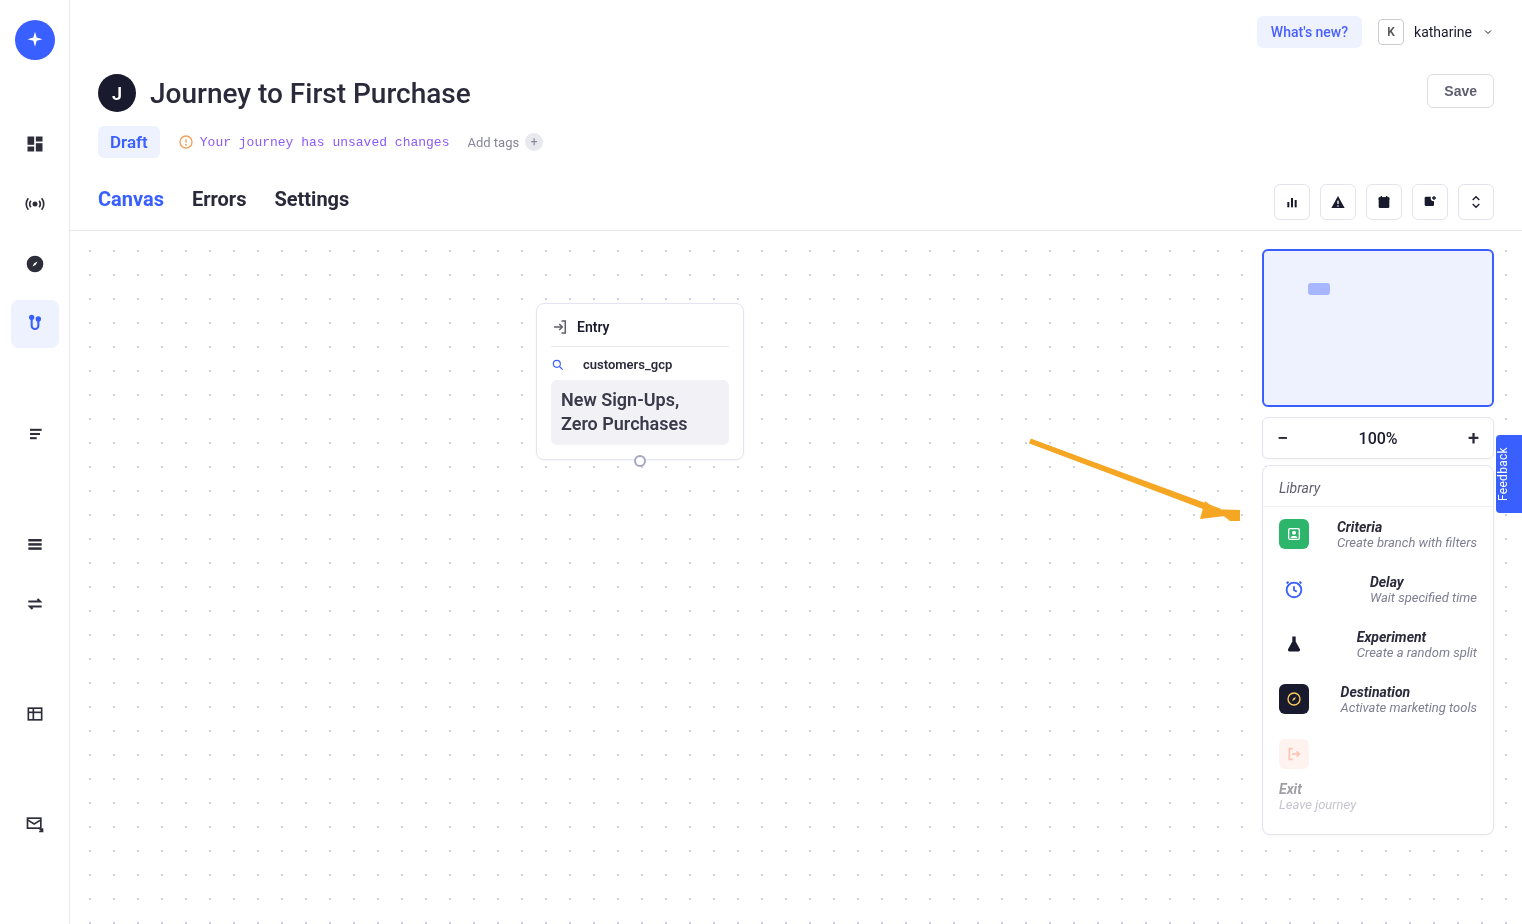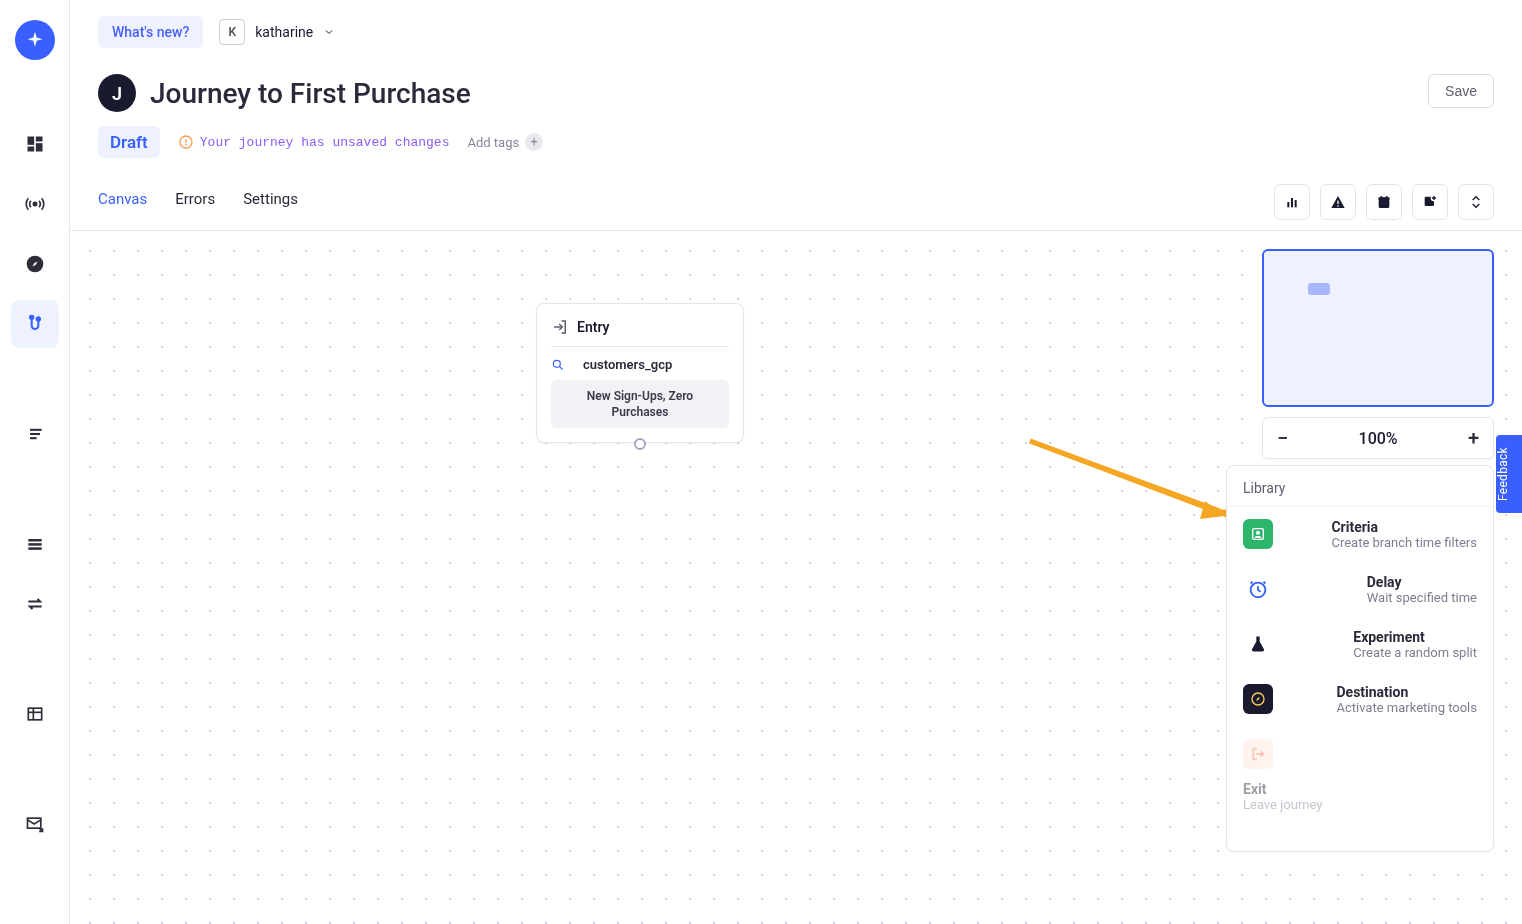--- a/index.html
+++ b/index.html
@@ -45,20 +45,21 @@
     .main {
       flex: 1;
       display: flex;
       flex-direction: column;
       position: relative;
     }
 
     
     .top-bar {
       display: flex;
+      justify-content: flex-end;
       align-items: center;
       padding: 16px 28px 0 28px;
       gap: 16px;
     }
     .whats-new {
       background: #eef2ff;
       color: #4a5fff;
       font-size: 14px;
       font-weight: 500;
       padding: 8px 14px;
@@ -96,21 +97,21 @@
       font-weight: 600;
       font-size: 18px;
     }
     .page-title { font-size: 28px; font-weight: 500; color: #2a2a3a; }
     .save-btn {
       border: 1px solid #ddd;
       background: #fff;
       border-radius: 6px;
       padding: 8px 16px;
       font-size: 14px;
-      font-weight: 400;
+      font-weight: 700;
       color: #5e5e6e;
       cursor: pointer;
     }
 
     
     .status-row {
       padding: 14px 28px 0 28px;
       display: flex;
       align-items: center;
       gap: 18px;
@@ -138,22 +139,22 @@
     .tabs-row {
       padding: 26px 28px 0 28px;
       display: flex;
       justify-content: space-between;
       align-items: center;
       border-bottom: 1px solid #e8e8ef;
     }
     .tabs { display: flex; gap: 28px; }
     .tab {
       padding-bottom: 16px;
-      font-size: 15px;
-      font-weight: 400;
+      font-size: 20px;
+      font-weight: 700;
       color: #2a2a3a;
       cursor: pointer;
     }
     .tab.active { color: #3960ff; }
     .toolbar { display: flex; gap: 10px; padding-bottom: 10px; }
     .tool-btn {
       width: 36px; height: 36px;
       border: 1px solid #e4e4ee;
       border-radius: 6px;
       background: #fff;
@@ -184,25 +185,24 @@
     }
     .entry-node .node-header { display: flex; align-items: center; gap: 8px; font-weight: 600; font-size: 14px; padding-bottom: 10px; }
     .entry-node .node-header svg { color: #5e5e6e; }
     .node-divider { border-top: 1px solid #e8e8ef; margin-bottom: 10px; }
     .node-source { display: flex; align-items: center; gap: 18px; font-size: 13px; font-weight: 600; color: #2a2a3a; padding-bottom: 8px; }
     .node-source svg { color: #3960ff; }
     .node-segment {
       background: #f1f1f6;
       border-radius: 6px;
       padding: 8px 10px;
-      font-size: 12px;
+      font-size: 18px;
       font-weight: 600;
       color: #3a3a4a;
       line-height: 1.35;
-      text-align: center;
     }
     .node-connector {
       position: absolute;
       left: 50%; transform: translateX(-50%);
       bottom: -8px;
       width: 12px; height: 12px;
       border: 2px solid #a6a6c0;
       border-radius: 50%;
       background: #fff;
     }
@@ -240,26 +240,27 @@
       padding: 8px 14px;
       font-size: 16px;
       font-weight: 500;
       box-shadow: 0 1px 3px rgba(0,0,0,0.04);
     }
     .zoom-btn { cursor: pointer; font-size: 20px; color: #2a2a3a; user-select: none; }
 
     .library-panel {
       position: absolute;
       right: 28px; top: 234px;
-      width: 268px;
+      width: 232px;
       background: #fff;
       border: 1px solid #e4e4ee;
       border-radius: 8px;
       box-shadow: 0 1px 3px rgba(0,0,0,0.04);
-      padding-bottom: 27px;
+      padding-bottom: 10px;
+      font-style: italic;
     }
     .library-title {
       padding: 14px 16px 10px 16px;
       font-size: 14px;
       color: #5e5e6e;
       border-bottom: 1px solid #f0f0f6;
     }
     .lib-item {
       display: flex;
       align-items: flex-start;
@@ -513,21 +514,21 @@
         <div class="lib-item">
           <div class="lib-icon criteria">
             <svg width="16" height="16" viewBox="0 0 24 24" fill="#fff">
                 <rect x="4" y="4" width="16" height="16" rx="2" fill="none" stroke="#fff" stroke-width="2"></rect>
                 <circle cx="12" cy="10" r="3"></circle>
                 <path d="M7 18c0-2 2-3 5-3s5 1 5 3"></path>
               </svg>
           </div>
           <div class="lib-text">
             <span class="lib-name">Criteria</span>
-            <span class="lib-desc">Create branch time filters</span>
+            <span class="lib-desc">Create branch with filters</span>
           </div>
         </div>
 
         <div class="lib-item">
           <div class="lib-icon delay">
             <svg width="22" height="22" viewBox="0 0 24 24" fill="none" stroke="currentColor" stroke-width="2">
                 <circle cx="12" cy="13" r="8"></circle>
                 <path d="M12 9v4l3 2"></path>
                 <path d="M4 6l2-2M20 6l-2-2"></path>
               </svg>

